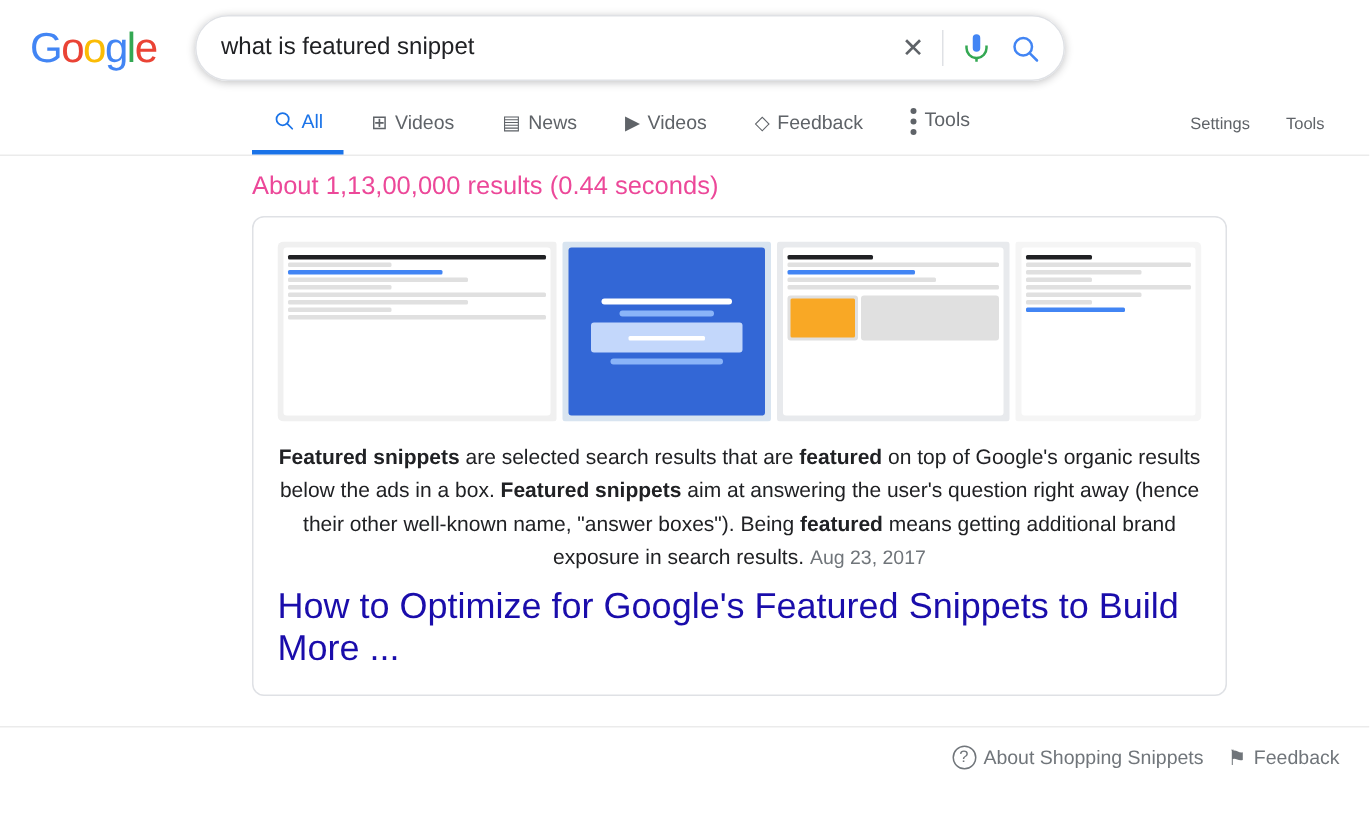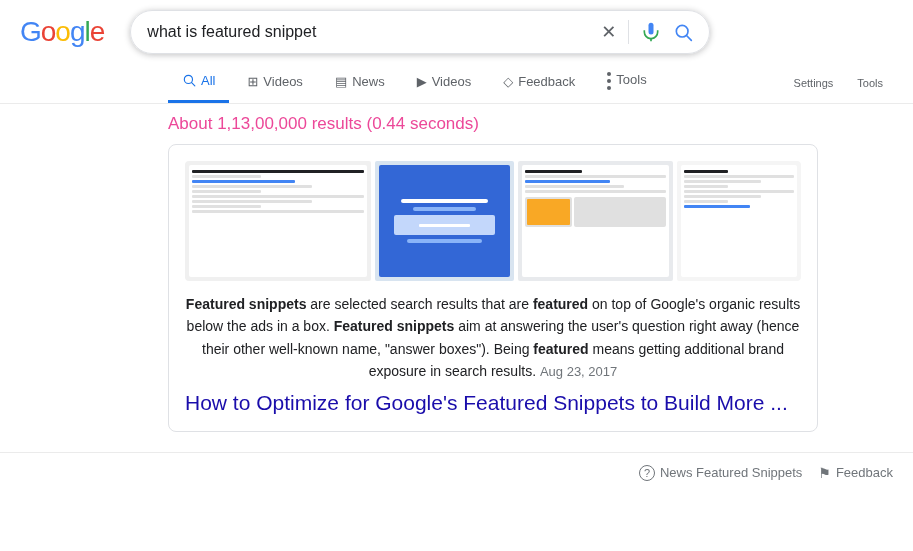--- a/index.html
+++ b/index.html
@@ -161,21 +161,21 @@
     .source-breadcrumb { color: #5f6368; }
     .source-dropdown {
       color: #5f6368;
       cursor: pointer;
       font-size: 11px;
     }
 
     
     .result-title {
       margin-top: 4px;
-      font-size: 21px;
+      font-size: 24px;
     }
     .result-title a {
       color: #1a0dab;
       text-decoration: none;
     }
 
     
     .page-footer {
       display: flex;
       justify-content: flex-end;
@@ -381,19 +381,19 @@
 
 
   <div class="result-title">
     <a href="#">How to Optimize for Google's Featured Snippets to Build More ...</a>
   </div>
 </div>
 
 <div class="page-footer">
   <div class="footer-item">
     <span style="width:16px;height:16px;border:1px solid #70757a;border-radius:50%;display:inline-flex;align-items:center;justify-content:center;font-size:11px;color:#70757a;">?</span>
-    <span>News Featured Snippets</span>
+    <span>About Shopping Snippets</span>
   </div>
   <div class="footer-item">
     <span style="font-size:14px;color:#70757a;">⚑</span>
     <span>Feedback</span>
   </div>
 </div>
 
 </body></html>

